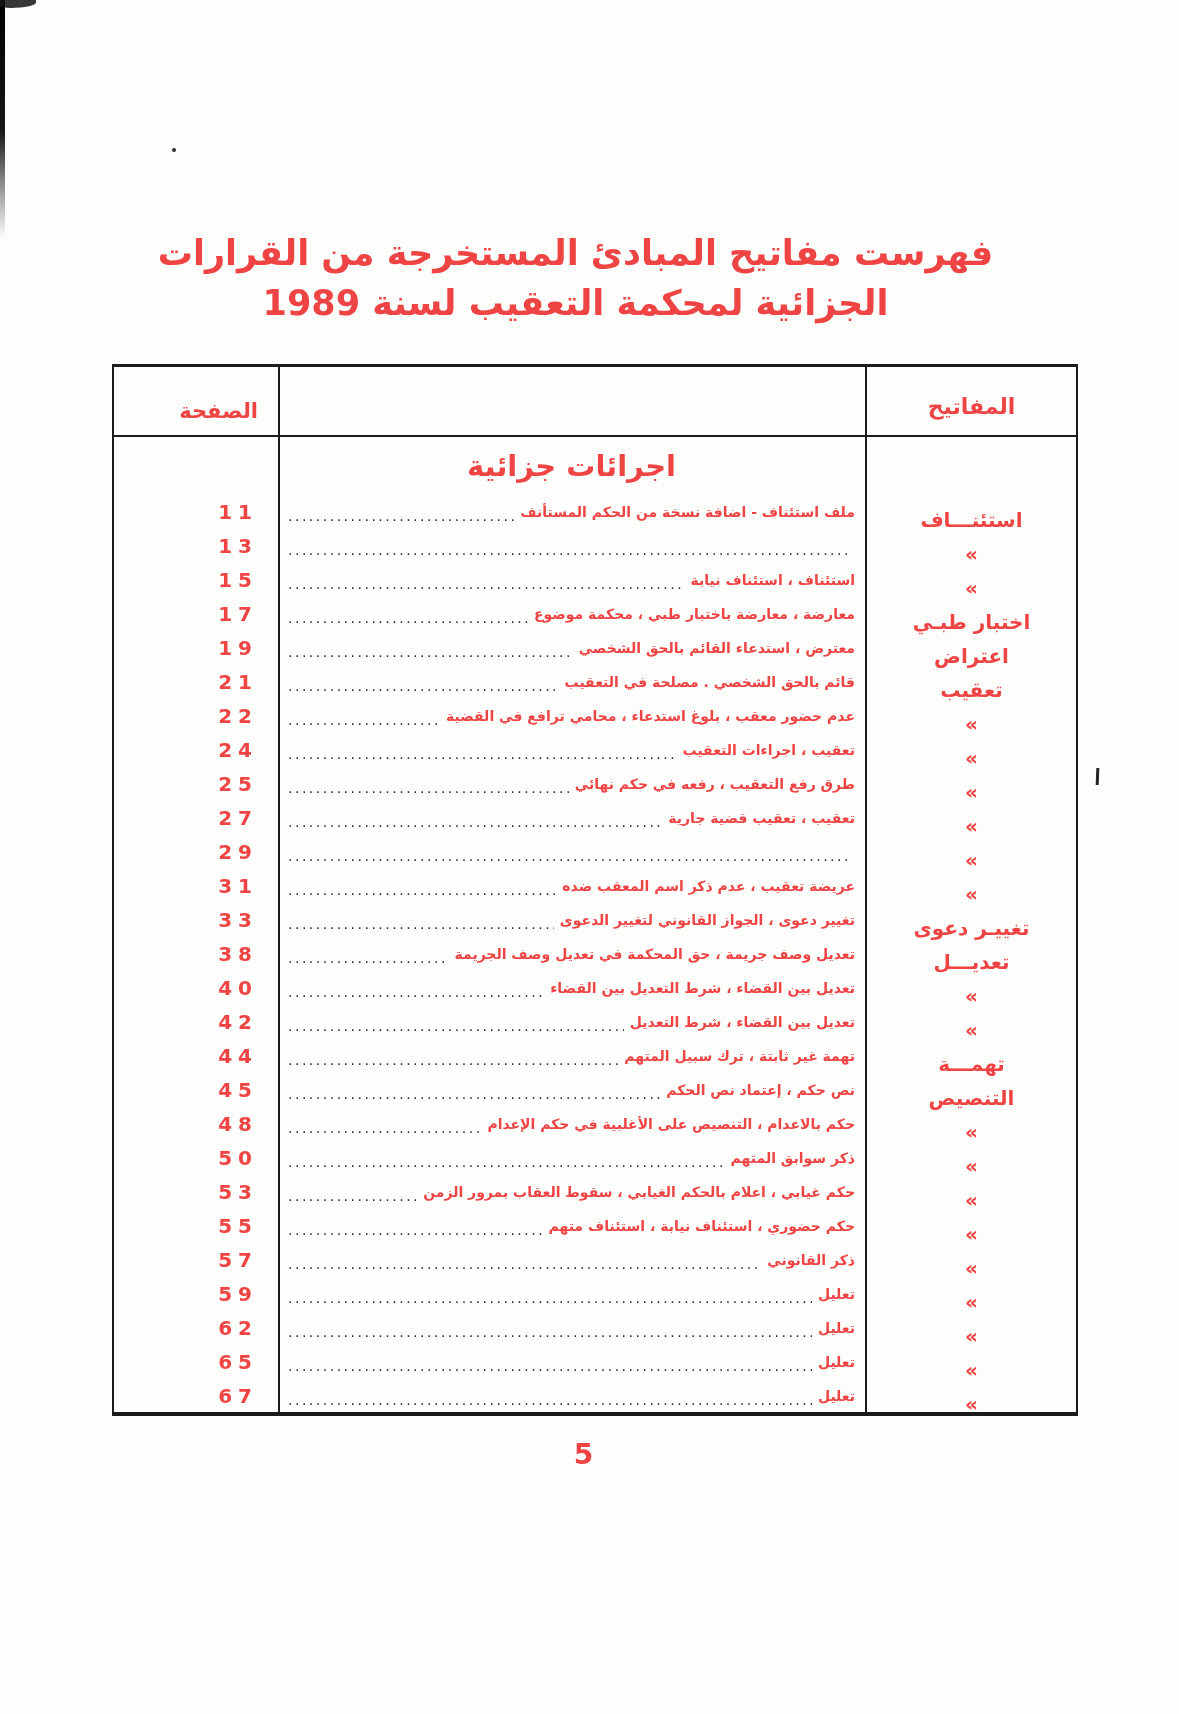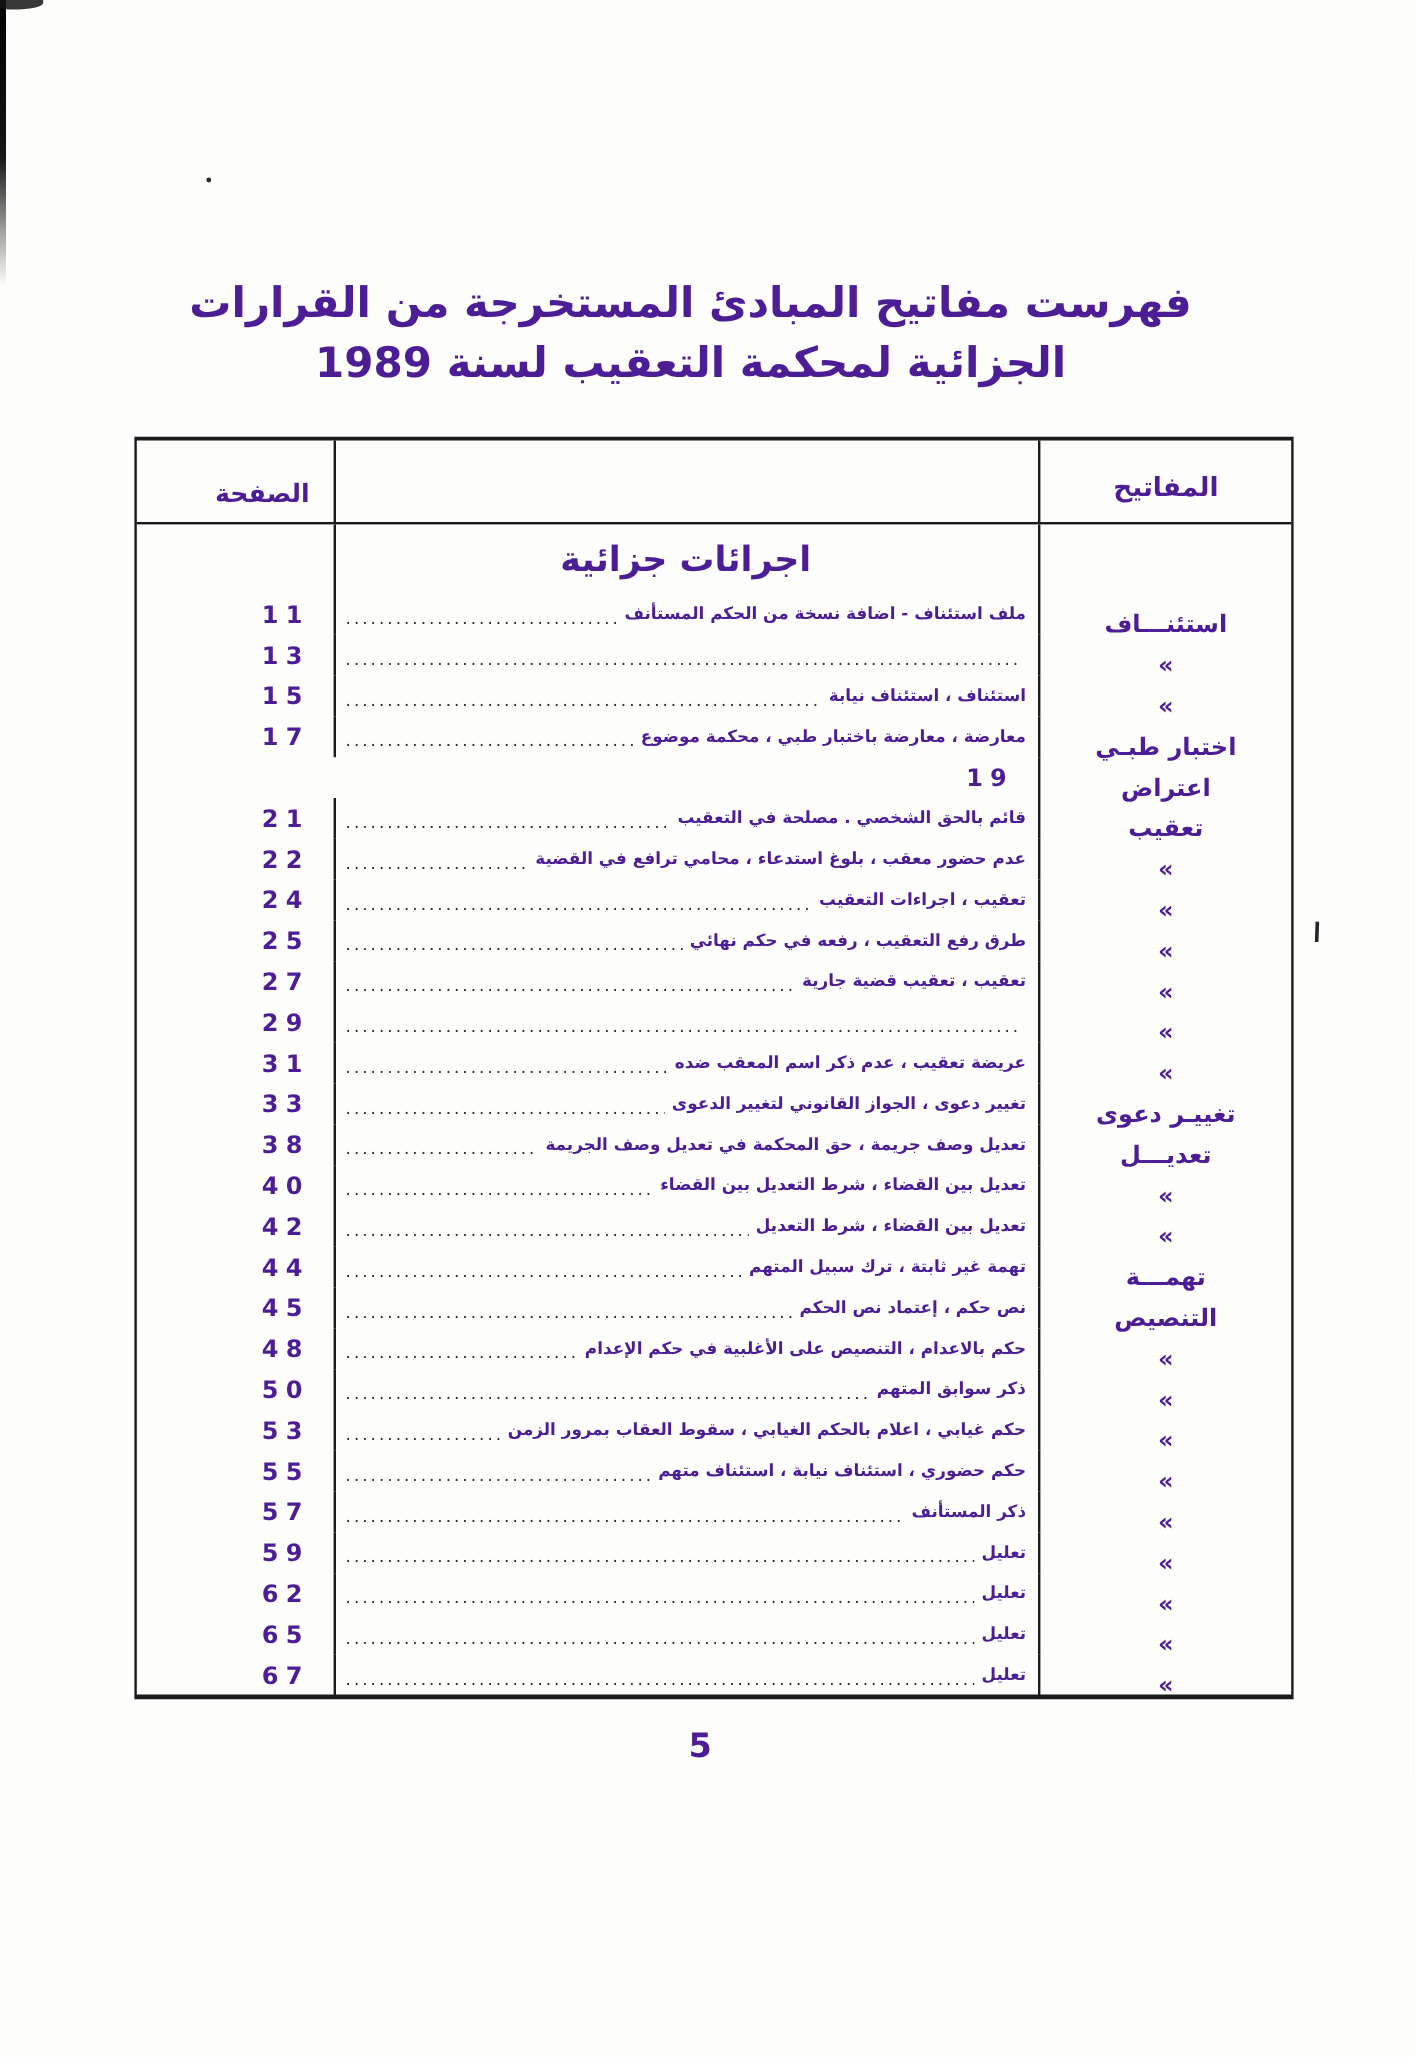--- a/index.html
+++ b/index.html
@@ -4,21 +4,21 @@
 <style>
   html,body { margin:0; padding:0; }
   body { background:#e8e8e6; }
   .page {
     position:relative;
     width:1179px; height:1714px;
     margin:0 auto;
     background:#fdfdfb;
     overflow:hidden;
     font-family:"DejaVu Sans", sans-serif;
-    color:#4c1d95;
+    color:#ef4444;
   }
 
   
   .edge-streak {
     position:absolute; left:0; top:0; width:5px; height:238px;
     background:linear-gradient(to bottom, #000 0%, #171717 55%, rgba(0,0,0,.35) 82%, rgba(0,0,0,0) 100%);
   }
   .edge-nub {
     position:absolute; left:0; top:0; width:36px; height:8px;
     background:#141414; opacity:.85; border-radius:0 0 70% 30%;
@@ -199,20 +199,24 @@
       <span class="leader"></span>
     </div>
     <div class="c-page">
       <span class="page-num">17</span>
     </div>
   </div>
         <div class="row">
     <div class="c-key">
       <span class="key-label">اعتراض</span>
     </div>
+    <div class="c-entry">
+      <span class="entry-text">معترض ، استدعاء القائم بالحق الشخصي</span>
+      <span class="leader"></span>
+    </div>
     <div class="c-page">
       <span class="page-num">19</span>
     </div>
   </div>
         <div class="row">
     <div class="c-key">
       <span class="key-label">تعقيب</span>
     </div>
     <div class="c-entry">
       <span class="entry-text">قائم بالحق الشخصي . مصلحة في التعقيب</span>
@@ -411,21 +415,21 @@
     </div>
     <div class="c-page">
       <span class="page-num">55</span>
     </div>
   </div>
         <div class="row">
     <div class="c-key">
       <span class="key-label">»</span>
     </div>
     <div class="c-entry">
-      <span class="entry-text">ذكر المستأنف</span>
+      <span class="entry-text">ذكر القانوني</span>
       <span class="leader"></span>
     </div>
     <div class="c-page">
       <span class="page-num">57</span>
     </div>
   </div>
         <div class="row">
     <div class="c-key">
       <span class="key-label">»</span>
     </div>

